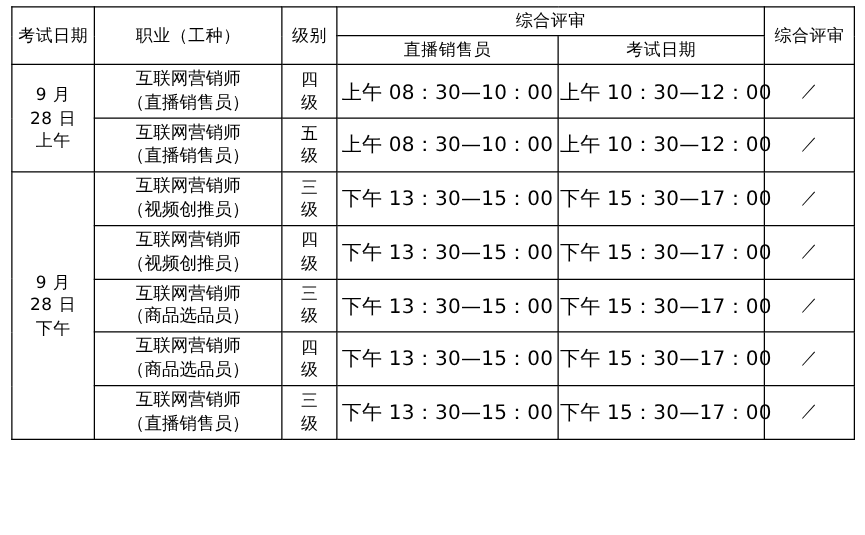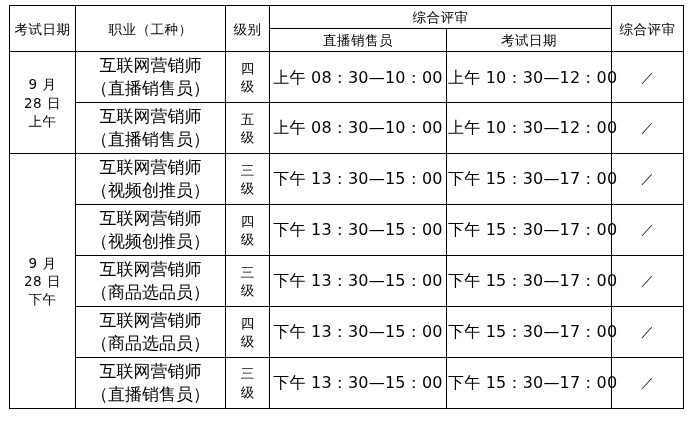--- a/index.html
+++ b/index.html
@@ -46,21 +46,21 @@
     letter-spacing: 0.5px;
   }
   .datecell {
     font-weight: bold;
     font-size: 13.5px;
     line-height: 1.7;
     letter-spacing: 0.5px;
   }
   .occ {
     font-weight: bold;
-    font-size: 17px;
+    font-size: 14px;
     line-height: 1.45;
     white-space: nowrap;
   }
   .lvl {
     font-weight: bold;
     font-size: 13.5px;
     line-height: 1.35;
   }
   .tm {
     font-weight: bold;
@@ -137,21 +137,21 @@
             <span style="display: block;">级</span>
           </td>
           <td class="tm">上午 08：30—10：00</td>
           <td class="tm">上午 10：30—12：00</td>
           <td class="slash">／</td>
         </tr>
         <tr>
           <td class="datecell" rowspan="5">
             <span style="display: block;">9 月</span>
             <span style="display: block;">28 日</span>
-            <span style="display: block;">下午</span>
+            <span style="display: block; font-family: Liberation Serif, serif;">下午</span>
           </td>
           <td class="occ">
             <span style="display: block;">互联网营销师</span>
             <span style="display: block;">（视频创推员）</span>
           </td>
           <td class="lvl">
             <span style="display: block;">三</span>
             <span style="display: block;">级</span>
           </td>
           <td class="tm">下午 13：30—15：00</td>

